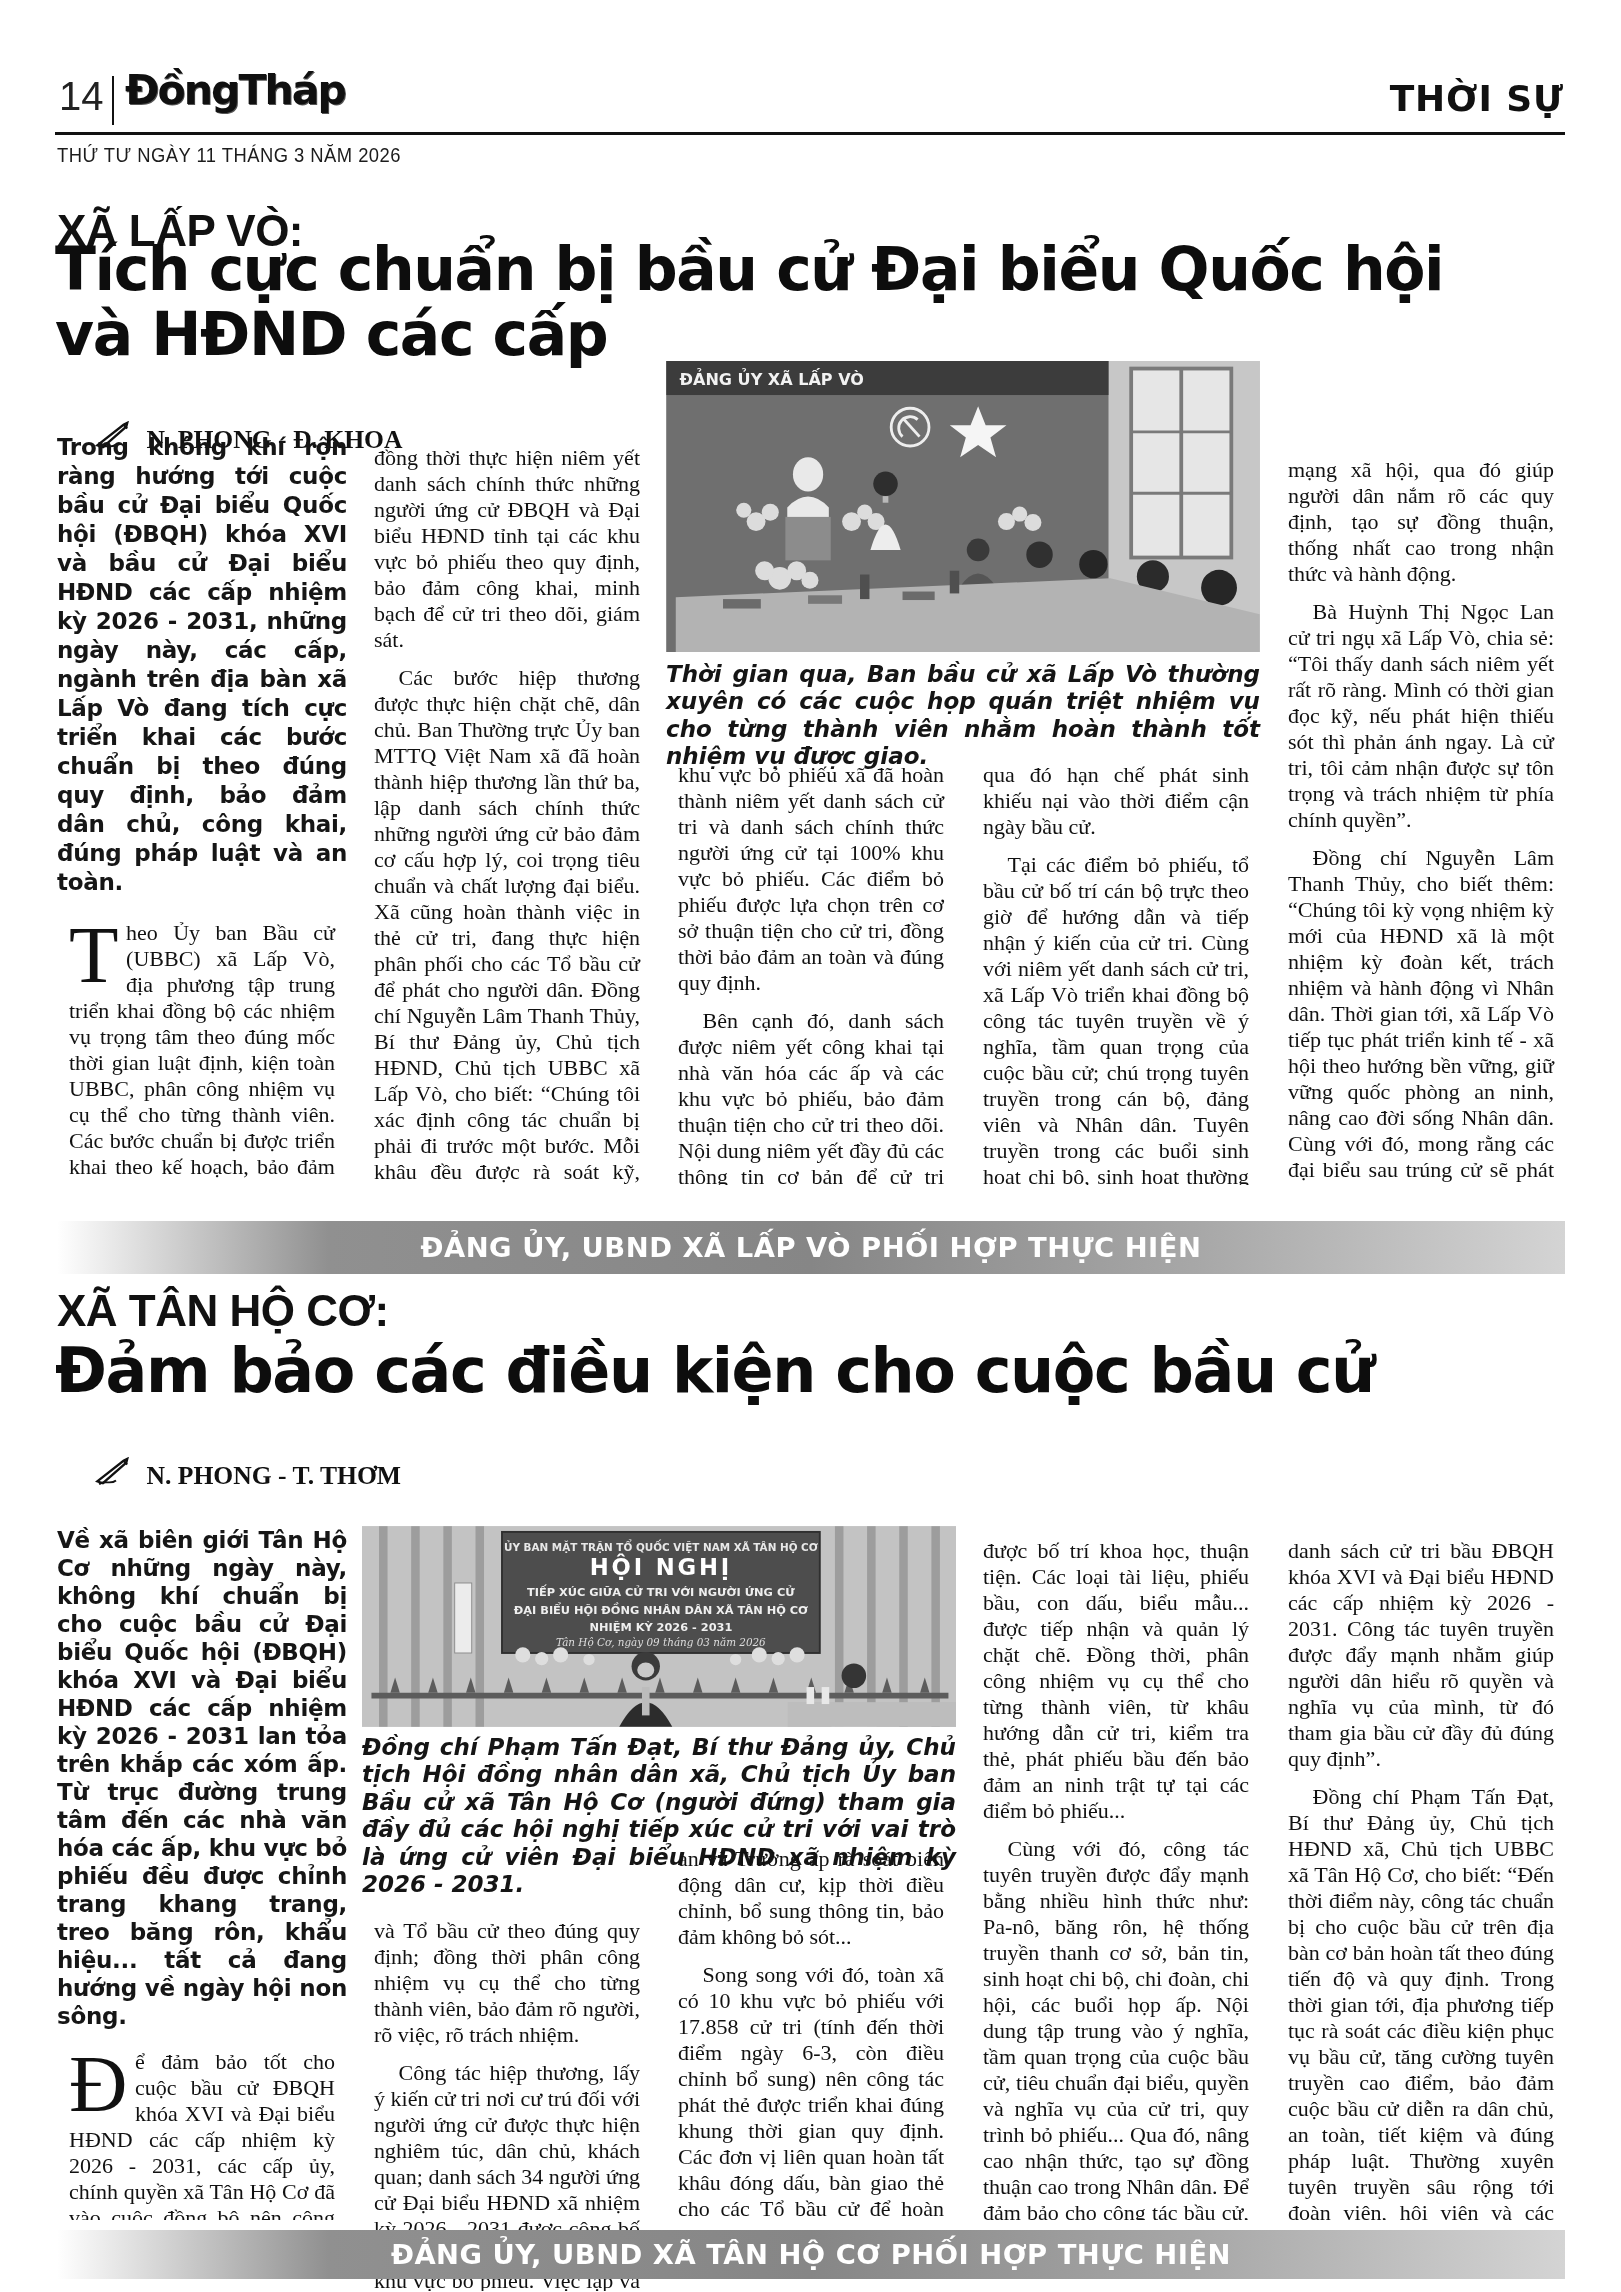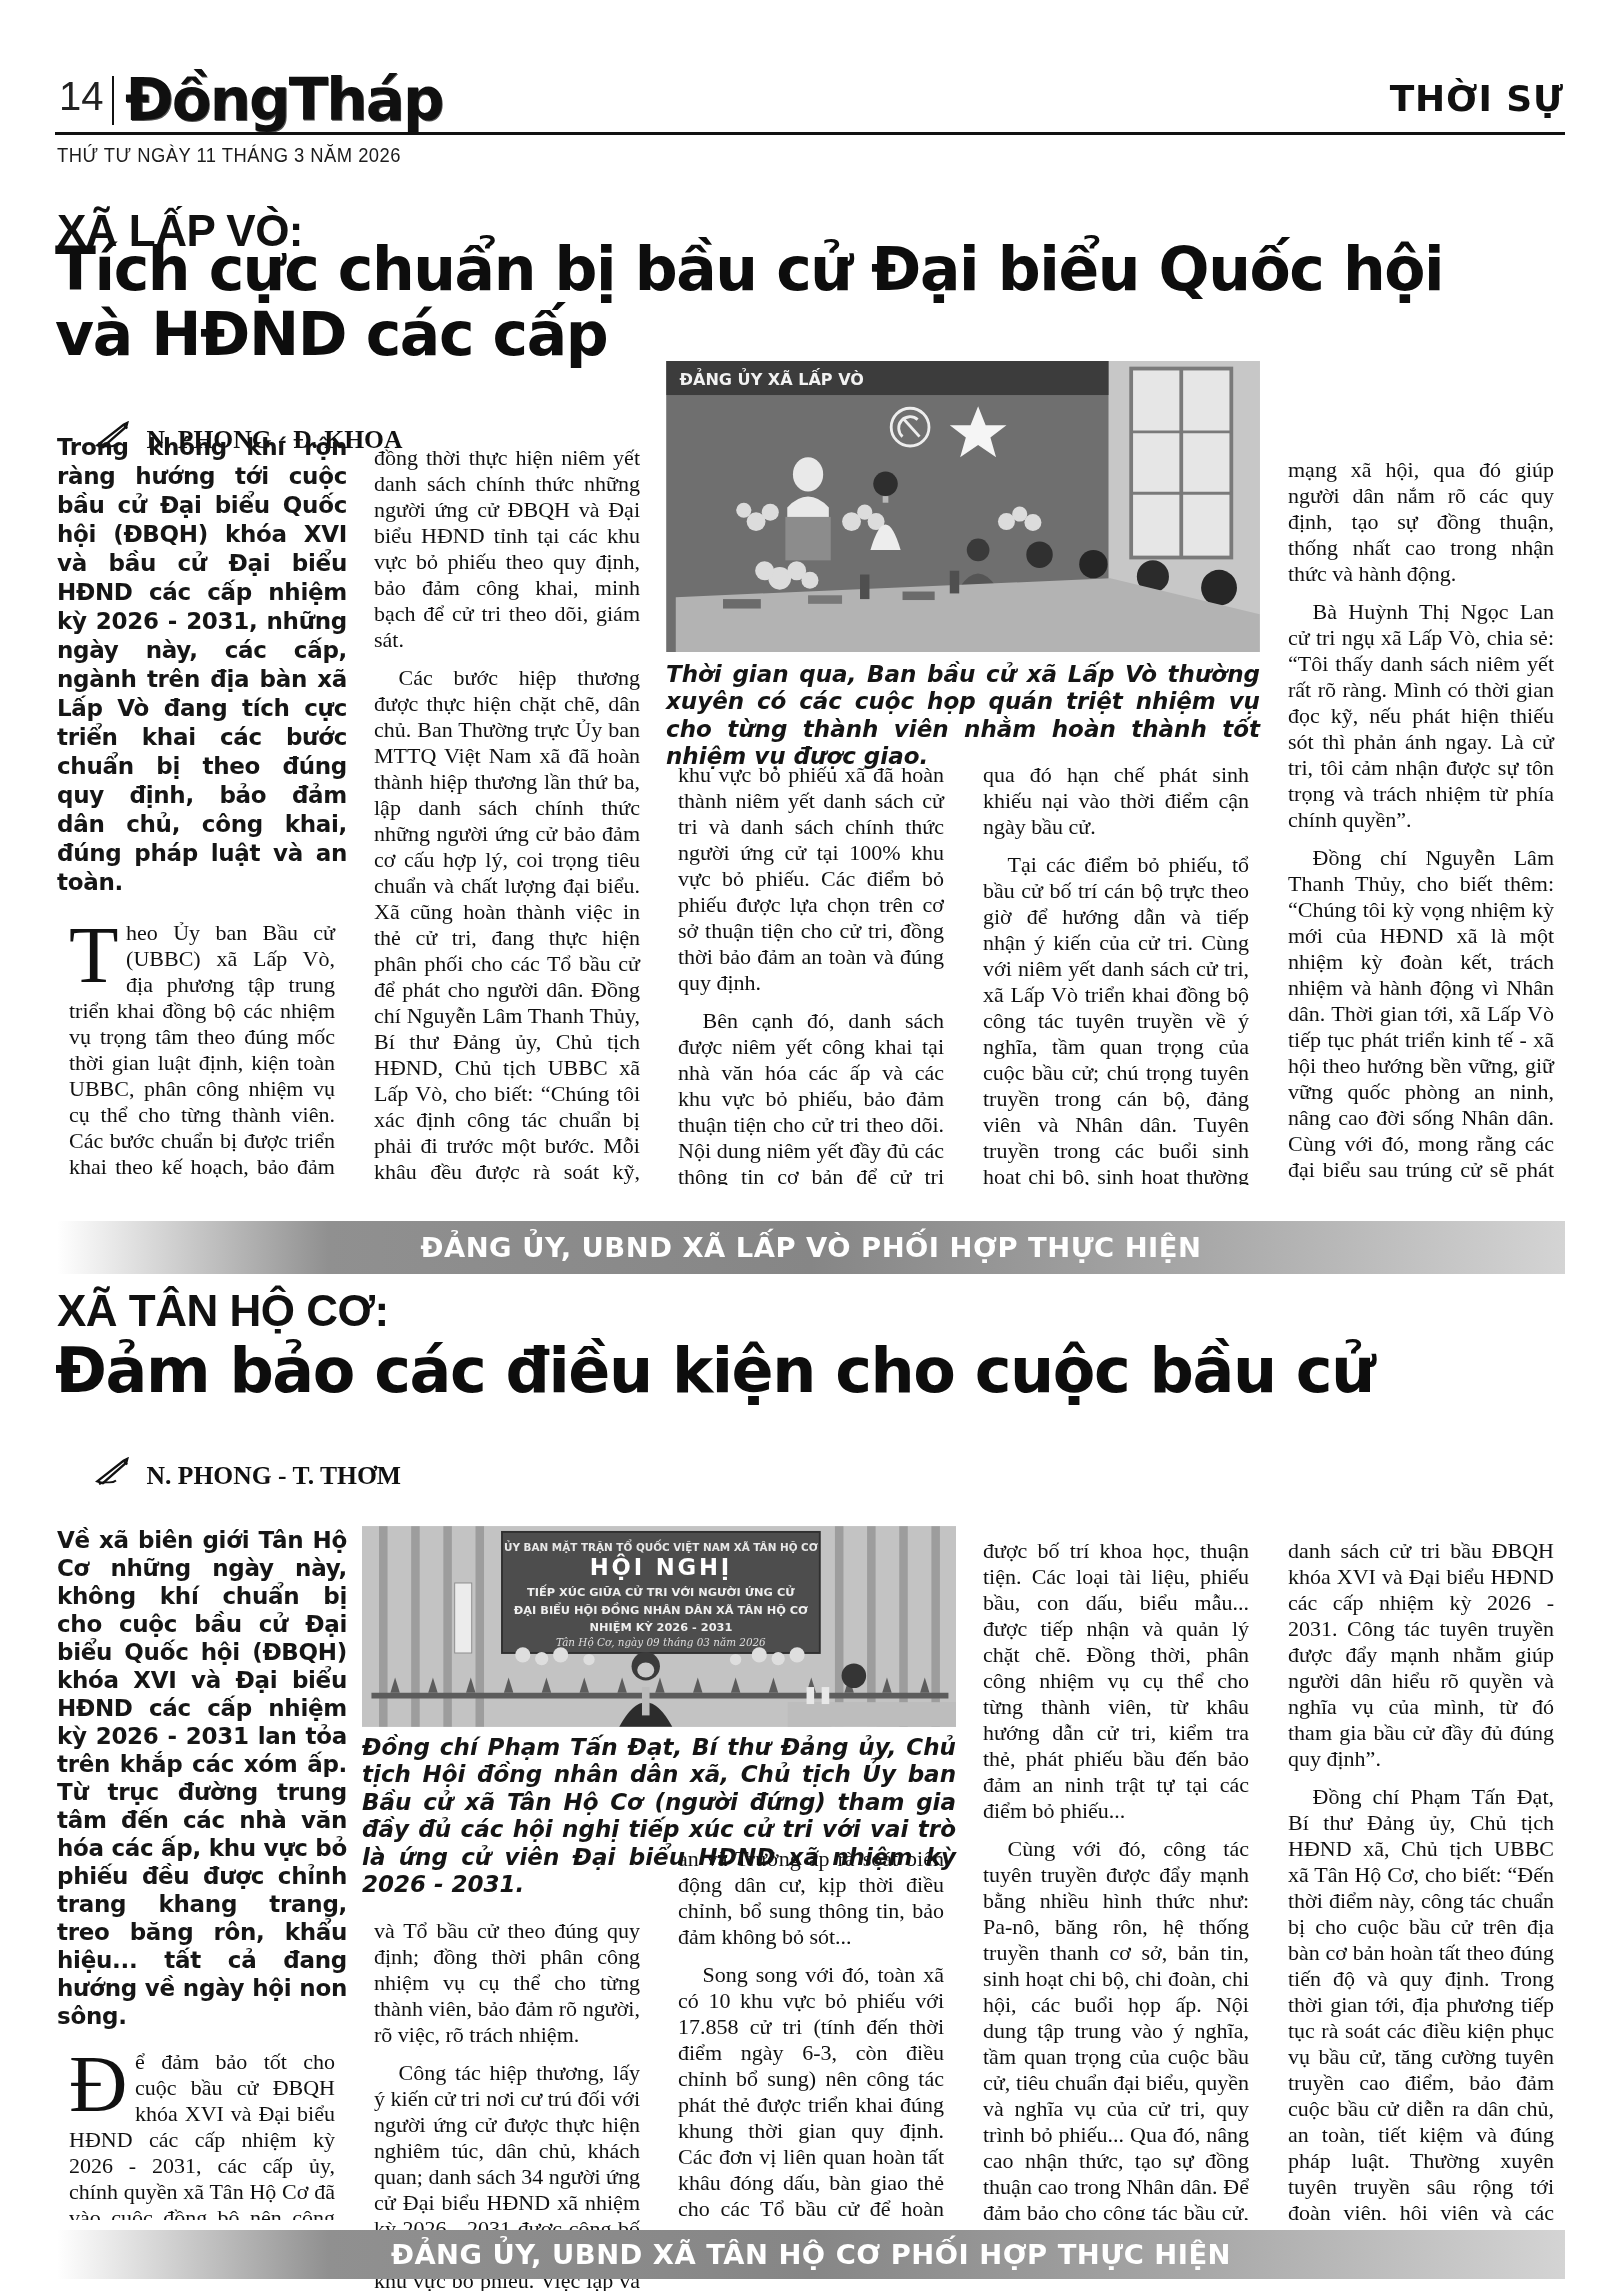--- a/index.html
+++ b/index.html
@@ -3,21 +3,21 @@
 <meta charset="utf-8">
 <style>
   html,body{margin:0;padding:0;background:#e0e0e0;}
   .page{position:relative;width:1621px;height:2292px;background:#ffffff;overflow:hidden;color:#111;
         font-family:"Liberation Serif","DejaVu Serif",serif;}
   .abs{position:absolute;}
 
   
   .pagenum{left:59px;top:74px;font-family:"Liberation Sans",sans-serif;font-size:40px;font-weight:400;color:#222;}
   .head-divider{left:112px;top:76px;width:1.9px;height:49px;background:#111;}
-  .masthead{left:125px;top:66px;font-family:"DejaVu Sans",sans-serif;font-size:58px;font-weight:900;
+  .masthead{left:125px;top:66px;font-family:"DejaVu Sans",sans-serif;font-size:41px;font-weight:900;
             letter-spacing:-1.9px;color:#101010;text-shadow:0.9px 0.9px 0 #555;}
   .section-title{right:57px;top:78px;font-family:"DejaVu Sans",sans-serif;font-size:36px;font-weight:800;letter-spacing:0.9px;}
   .head-rule{left:55px;top:132px;width:1510px;height:2.8px;background:#111;}
   .dateline{left:57px;top:144px;font-family:"Liberation Sans",sans-serif;font-size:20px;letter-spacing:0.5px;color:#1c1c1c;
             transform:scaleX(.92);transform-origin:left;}
 
   
   .kicker{font-family:"Liberation Sans",sans-serif;font-size:44px;font-weight:700;letter-spacing:-0.5px;}
   .headline{font-family:"DejaVu Sans",sans-serif;font-weight:800;letter-spacing:-1.4px;color:#0d0d0d;line-height:1.08;}
   .byline{font-size:25.6px;font-weight:700;font-family:"Liberation Serif",serif;display:flex;align-items:center;gap:9.5px;}

